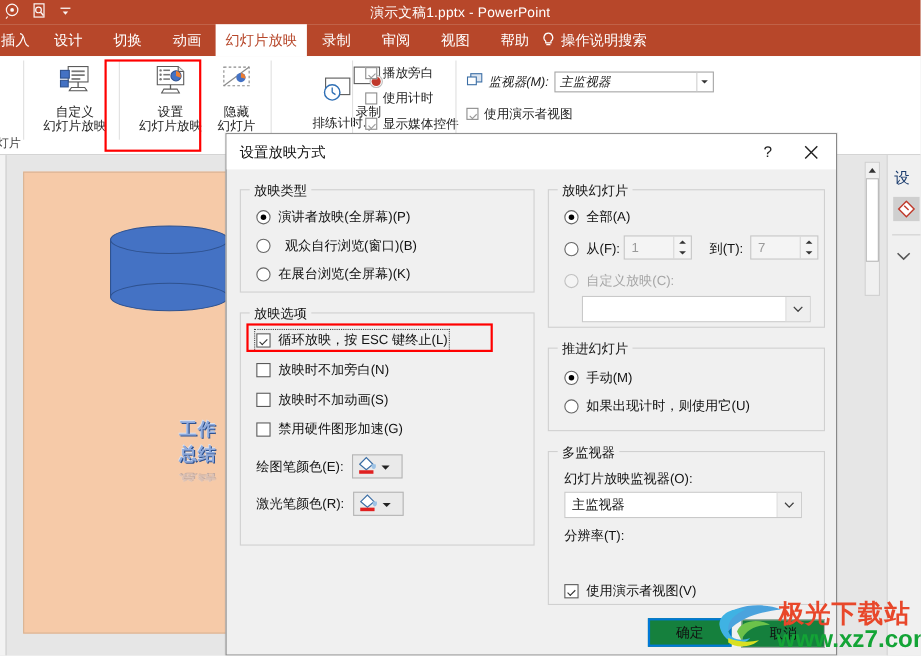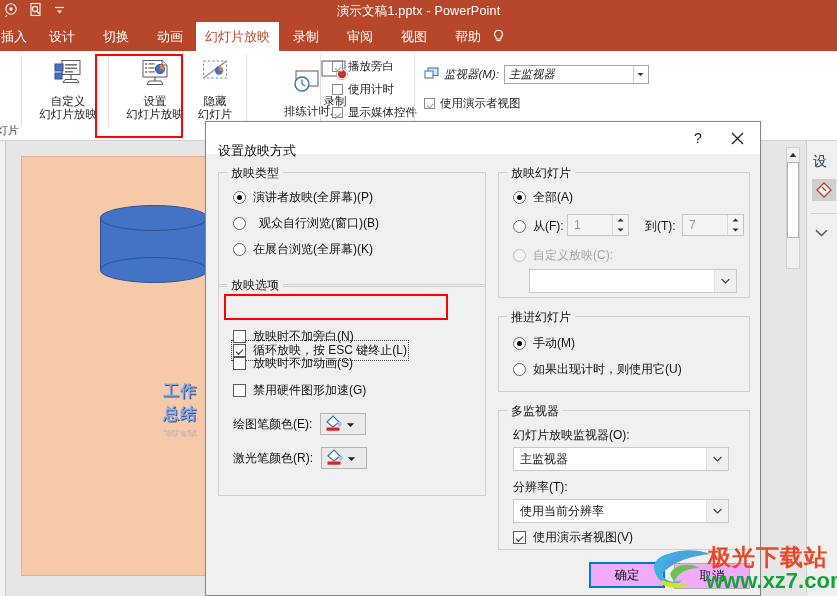--- a/index.html
+++ b/index.html
@@ -119,21 +119,21 @@
 
   
   .dialog{
     position:absolute; left:205px; top:121px; width:556px; height:475px;
     background:#f0f0f0; border:1px solid #888;
     box-shadow:0 0 0 1px rgba(0,0,0,.04);
   }
   .dlg-title{
     position:absolute; left:0; top:0; width:554px; height:32px; background:#fff;
   }
-  .dlg-title .t{ position:absolute; left:12px; top:20px; font-size:13px; color:#111;}
+  .dlg-title .t{ position:absolute; left:12px; top:8px; font-size:13px; color:#111;}
   .dlg-help{ position:absolute; right:52px; top:6px; width:20px; height:20px; display:flex;align-items:center;justify-content:center; font-size:14px; color:#222; cursor:pointer;}
   .dlg-close{ position:absolute; right:10px; top:6px; width:26px; height:20px; display:flex;align-items:center;justify-content:center; cursor:pointer;}
 
   .gbox{ position:absolute; border:1px solid #d0d0d0; }
   .gbox > .legend{
     position:absolute; left:8px; top:-8px; background:#f0f0f0; padding:0 4px;
     font-size:12px; color:#111; white-space:nowrap;
   }
   .radio-row, .chk-row{
     position:absolute; display:flex; align-items:center; gap:7px;
@@ -151,21 +151,21 @@
   .dim{ color:#a6a6a6; }
   .dchk{
     width:13px; height:13px; border:1px solid #5a5a5a; background:#fff;
     display:inline-block; position:relative; flex:none;
   }
   .dchk.on::after{
     content:""; position:absolute; left:2px; top:4px; width:6px; height:3px;
     border-left:1.7px solid #333; border-bottom:1.7px solid #333;
     transform:rotate(-45deg);
   }
-  .focusdots{ outline:1px dotted #444; outline-offset:1px;margin-top:41px; }
+  .focusdots{ outline:1px dotted #444; outline-offset:1px; }
 
   .spin{
     position:absolute; width:62px; height:22px; border:1px solid #c6c6c6; background:#f4f4f4;
     display:flex; align-items:center;
   }
   .spin .v{ padding-left:6px; font-size:12px; color:#9a9a9a;}
   .spin .btns{ position:absolute; right:0; top:0; width:16px; height:20px; border-left:1px solid #d8d8d8;}
   .spin .btns div{ height:10px; display:flex; align-items:center; justify-content:center;}
 
   .combo{
@@ -177,21 +177,21 @@
   .combo.disabled{ background:#fff; }
   .combo.disabled .ca{ background:#efefef;}
 
   .penrow{ position:absolute; display:flex; align-items:center; gap:8px; font-size:12px; color:#111;}
   .penbtn{
     width:46px; height:22px; border:1px solid #b4b4b4; background:#eaeaea;
     display:flex; align-items:center; gap:2px; padding-left:3px; cursor:pointer;
   }
 
   .dlgbtn{
-    position:absolute; width:76px; height:26px; background:#f0abfc;
+    position:absolute; width:76px; height:26px; background:#15803d;
     border:1px solid #adadad; font-size:12.5px; color:#111;
     display:flex; align-items:center; justify-content:center; cursor:pointer;
   }
   .dlgbtn.primary{ border:2px solid #0078d7; }
 
   
   .wm{ position:absolute; left:648px; top:540px; width:189px; height:56px; pointer-events:none;}
   .wm .txt1{ position:absolute; left:60px; top:2px; font-size:23px; font-weight:bold; color:#e8472a; letter-spacing:1px; white-space:nowrap;}
   .wm .txt2{ position:absolute; left:58px; top:28px; font-size:22px; font-weight:bold; color:#13a436; white-space:nowrap;}
   .wm .swoosh{ position:absolute; left:0; top:4px; }
@@ -235,20 +235,21 @@
   <div class="tab" style="left:338px">审阅</div>
   <div class="tab" style="left:392px">视图</div>
   <div class="tab" style="left:446px">帮助</div>
   <div class="tellme" style="left:492px">
     <span>
       <svg class="bulb" viewBox="0 0 13 15">
           <path d="M6.5 1.2 a4 4 0 0 1 2.4 7.2 v1.6 h-4.8 v-1.6 a4 4 0 0 1 2.4 -7.2z" fill="none" stroke="#fff" stroke-width="1.1"></path>
           <path d="M4.6 11.6 h3.8" stroke="#fff" stroke-width="1.1"></path>
         </svg>
     </span>
+    <span>操作说明搜索</span>
   </div>
 </div>
 
 <div class="ribbon">
 
   <div class="grp-sep" style="left:21px;"></div>
 
   <div class="rbtn" style="left:30px; top:8px; width:76px;">
     <span class="glyph">
       <svg width="34" height="30" viewBox="0 0 34 30">
@@ -415,21 +416,21 @@
   <div class="dlg-title">
     <div class="t">设置放映方式</div>
     <div class="dlg-help">?</div>
     <div class="dlg-close">
       <svg width="13" height="13" viewBox="0 0 13 13">
           <path d="M1 1 L12 12 M12 1 L1 12" stroke="#222" stroke-width="1.3"></path>
         </svg>
     </div>
   </div>
 
-  <div class="gbox" style="left:12px; top:50px; width:268px; height:115px;">
+  <div class="gbox" style="left:12px; top:50px; width:268px; height:94px;">
     <span class="legend">放映类型</span>
     <div class="radio-row" style="left:14px; top:16px;">
       <span class="radio on"></span>
       <span>演讲者放映(全屏幕)(P)</span>
     </div>
     <div class="radio-row" style="left:14px; top:42px;gap:13px;">
       <span class="radio"></span>
       <span>观众自行浏览(窗口)(B)</span>
     </div>
     <div class="radio-row" style="left:14px; top:68px;">
@@ -573,28 +574,20 @@
       <span class="cv">主监视器</span>
       <span class="ca">
         <svg width="9" height="6" viewBox="0 0 9 6">
             <path d="M0.6 1 L4.5 5 L8.4 1" fill="none" stroke="#444" stroke-width="1.2"></path>
           </svg>
       </span>
     </div>
     <span class="radio-row" style="left:14px; top:68px;">
       <span>分辨率(T):</span>
     </span>
-    <div class="combo" style="left:14px; top:88px; width:216px;">
-      <span class="cv">使用当前分辨率</span>
-      <span class="ca">
-        <svg width="9" height="6" viewBox="0 0 9 6">
-            <path d="M0.6 1 L4.5 5 L8.4 1" fill="none" stroke="#444" stroke-width="1.2"></path>
-          </svg>
-      </span>
-    </div>
     <div class="chk-row" style="left:14px; top:118px;">
       <span class="dchk on"></span>
       <span>使用演示者视图(V)</span>
     </div>
   </div>
 
   <div class="dlgbtn primary" style="left:383px; top:440px;">确定</div>
   <div class="dlgbtn" style="left:468px; top:441px;">取消</div>
 </div>
 

